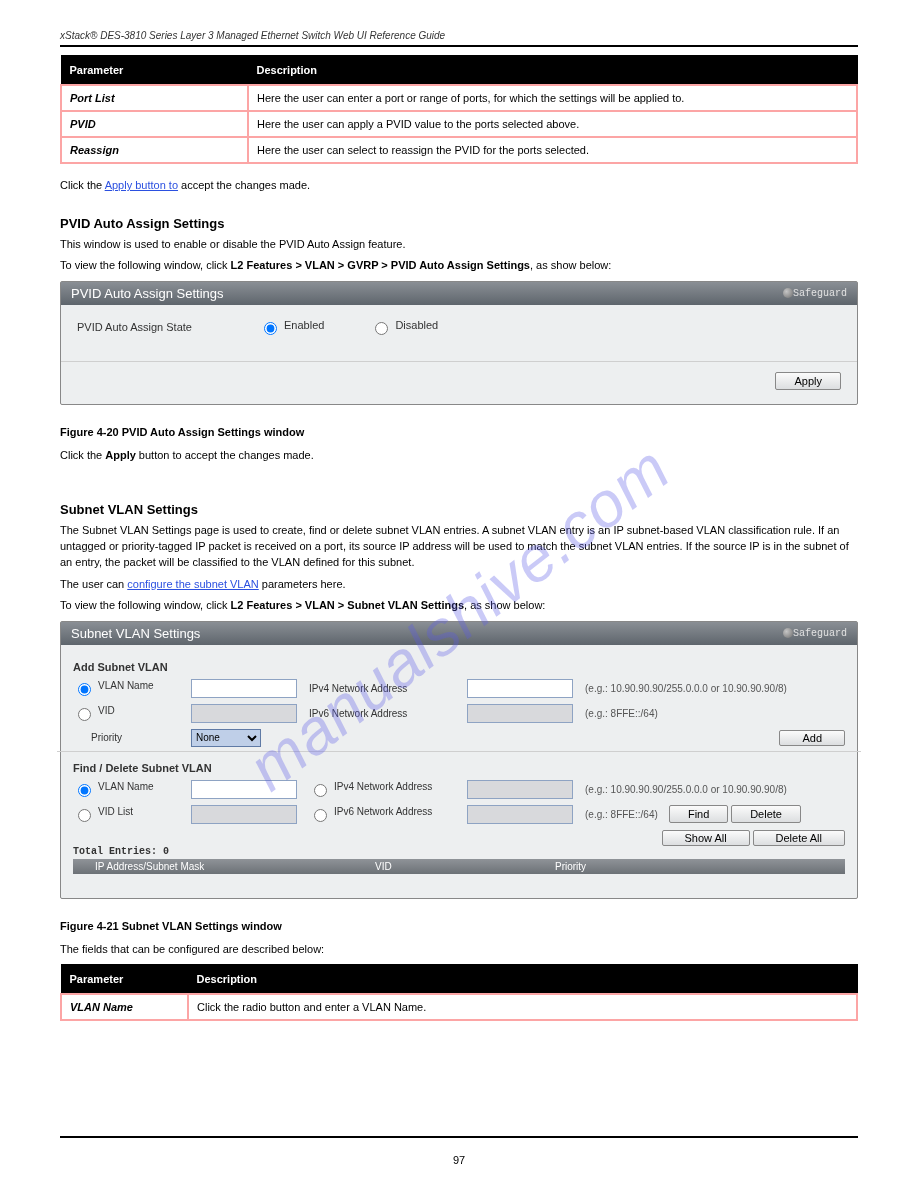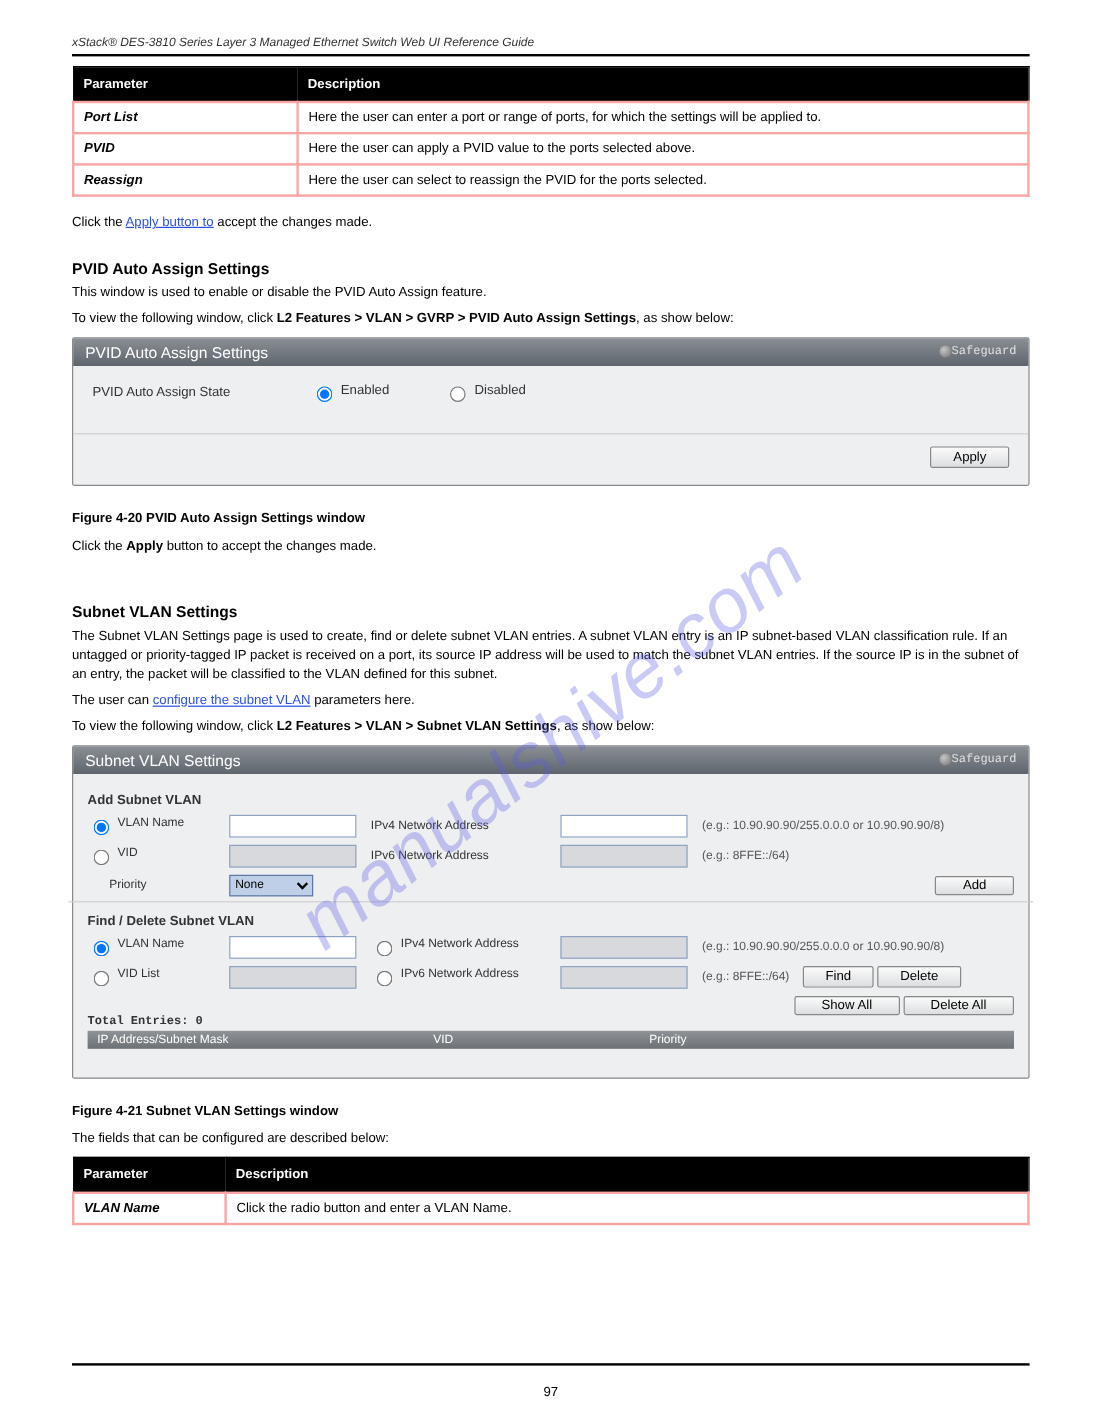--- a/index.html
+++ b/index.html
@@ -183,21 +183,21 @@
     padding: 1px 22px;
     min-width: 60px;
   }
   .btn-inline { display: inline-block; }
   .panel-body.subnet { padding: 10px 12px 10px 12px; }
   .data-header {
     background: linear-gradient(#8f9398,#6c7176);
     color: #fff;
     font-size: 10px;
     display: flex;
-    padding: 2px 8px;
+    padding: 2px 22px;
     margin-top: 2px;
   }
   .data-header .c1 { flex: 0 0 280px; }
   .data-header .c2 { flex: 0 0 180px; }
   .data-header .c3 { flex: 1; }
   .total-entries {
     font-size: 10px;
     font-weight: bold;
     margin-top: 0;
     font-family: Liberation Mono, monospace;

